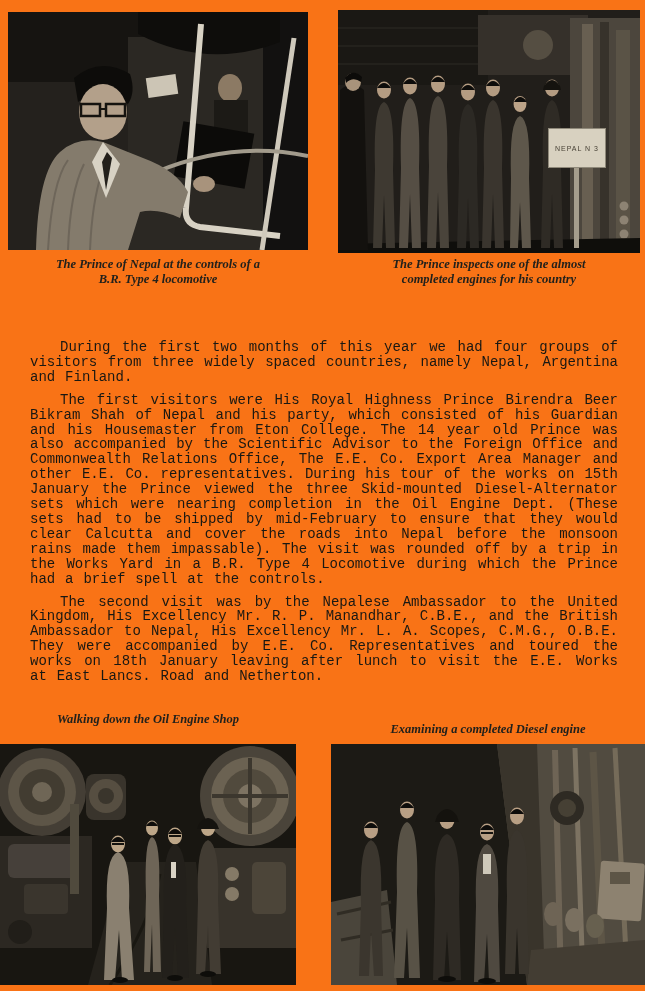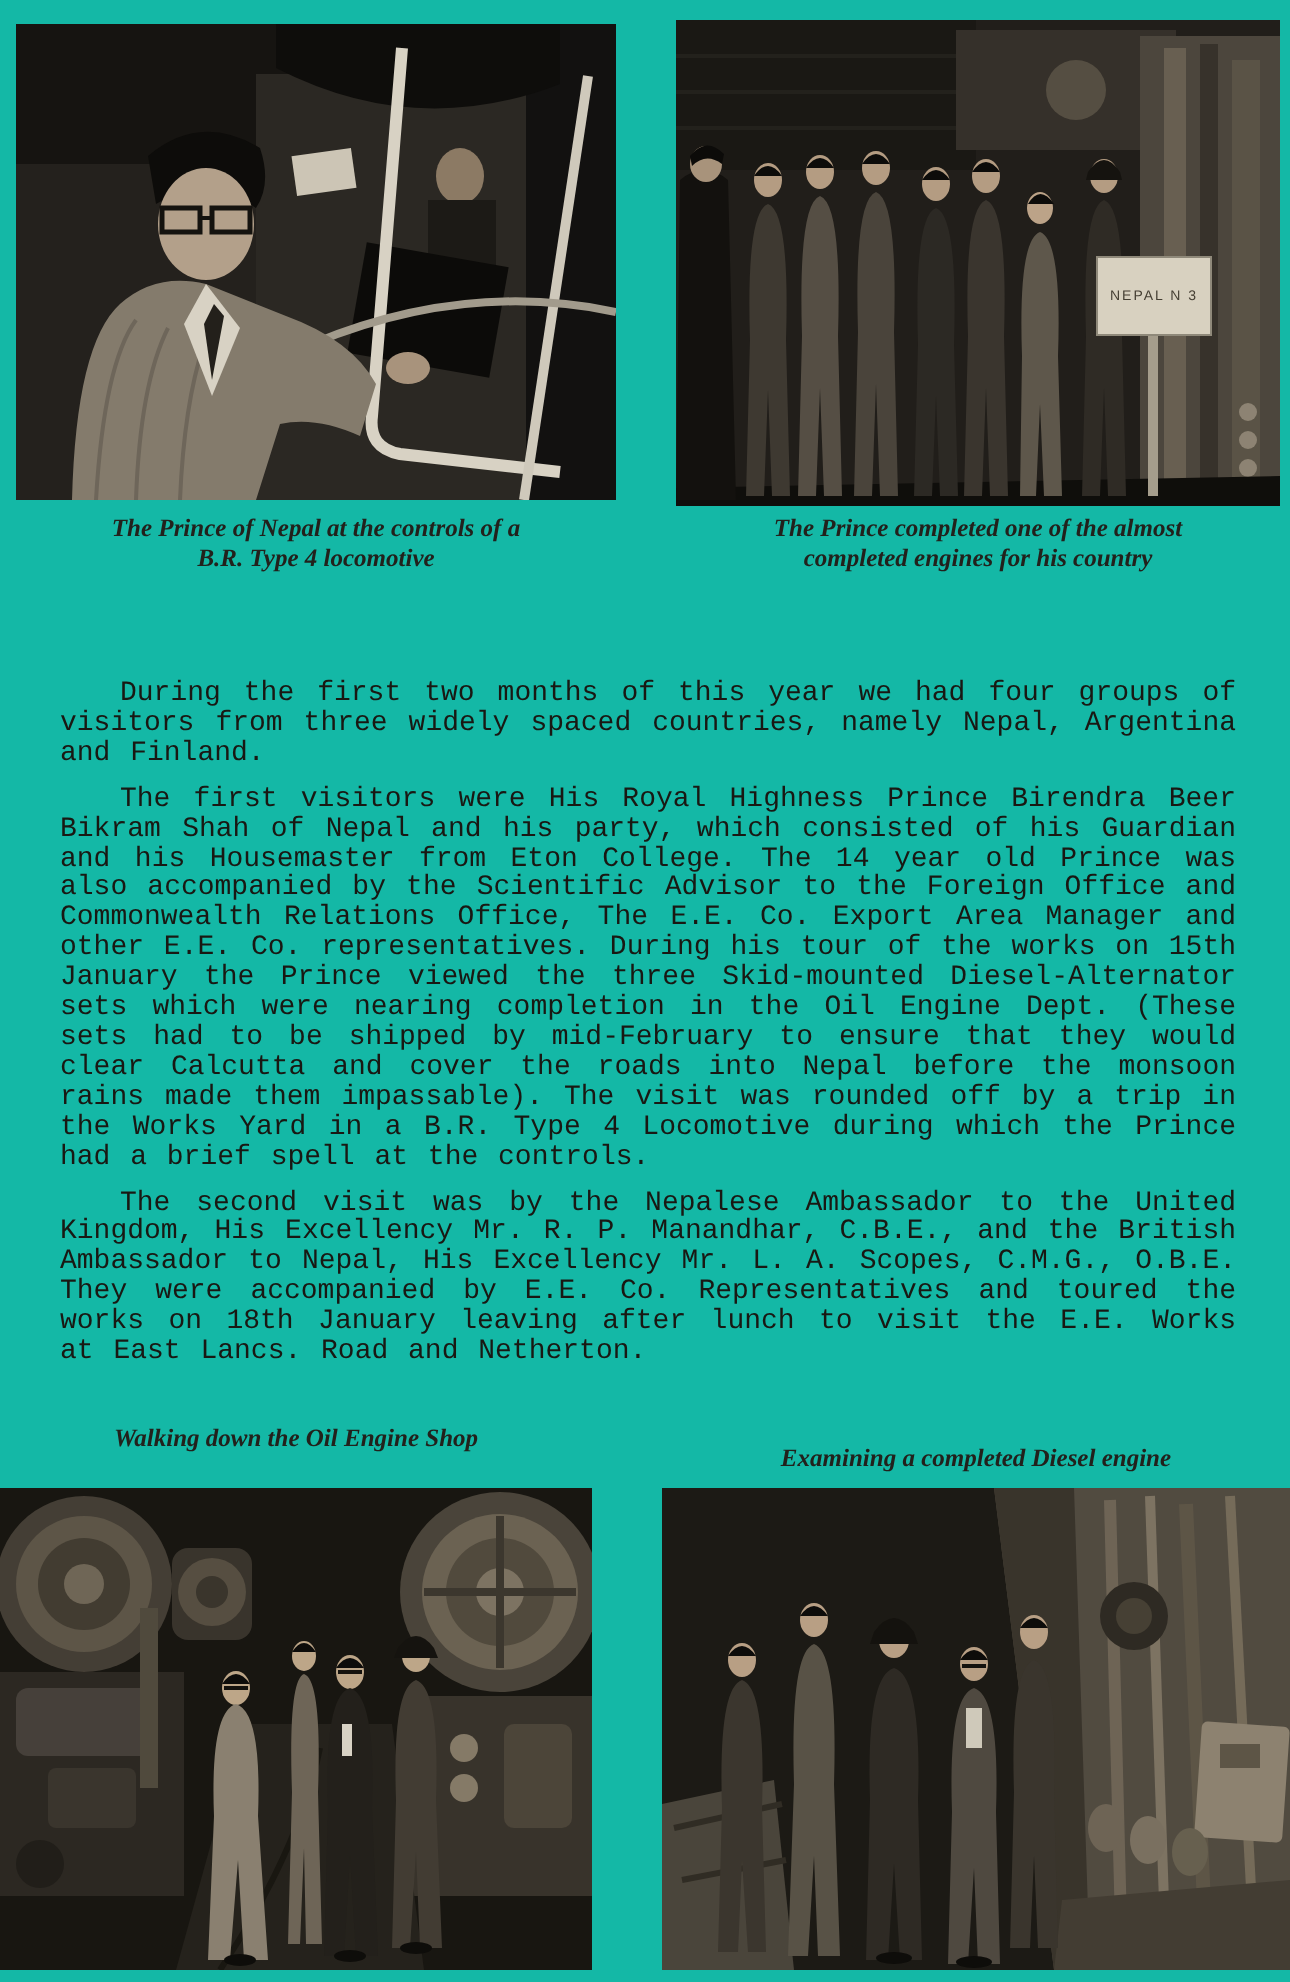--- a/index.html
+++ b/index.html
@@ -1,20 +1,20 @@
 <!DOCTYPE html>
 <html><head>
 <meta charset="utf-8">
 <style>
   html,body{margin:0;padding:0;background:#6b6b6b;}
   .page{
     position:relative;
     width:645px;height:991px;
     margin:0 auto;
-    background:#14b8a6;
+    background:#f97316;
     overflow:hidden;
     font-family:"Liberation Serif", serif;
     color:#1b1a16;
   }
   figure{margin:0;padding:0;position:absolute;overflow:hidden;background:#1e1c18;}
   figure svg{display:block;width:100%;height:100%;}
   .photo-tl{left:8px;top:12px;width:300px;height:238px;}
   .photo-tr{left:338px;top:10px;width:302px;height:243px;}
   .photo-bl{left:0;top:744px;width:296px;height:241px;}
   .photo-br{left:331px;top:744px;width:314px;height:241px;}
@@ -153,21 +153,21 @@
       <span>NEPAL N 3</span>
     </div>
     <div class="sign-post"></div>
   </figure>
 
   <div class="caption cap-tl">
     <span>The Prince of Nepal at the controls of a</span>
     <span>B.R. Type 4 locomotive</span>
   </div>
   <div class="caption cap-tr">
-    <span>The Prince completed one of the almost</span>
+    <span>The Prince inspects one of the almost</span>
     <span>completed engines for his country</span>
   </div>
 
 
   <div class="body-text">
     <p>During the first two months of this year we had four groups of visitors from three widely spaced countries, namely Nepal, Argentina and Finland.</p>
     <p>The first visitors were His Royal Highness Prince Birendra Beer Bikram Shah of Nepal and his party, which consisted of his Guardian and his Housemaster from Eton College. The 14 year old Prince was also accompanied by the Scientific Advisor to the Foreign Office and Commonwealth Relations Office, The E.E. Co. Export Area Manager and other E.E. Co. representatives. During his tour of the works on 15th January the Prince viewed the three Skid-mounted Diesel-Alternator sets which were nearing completion in the Oil Engine Dept. (These sets had to be shipped by mid-February to ensure that they would clear Calcutta and cover the roads into Nepal before the monsoon rains made them impassable). The visit was rounded off by a trip in the Works Yard in a B.R. Type 4 Locomotive during which the Prince had a brief spell at the controls.</p>
     <p>The second visit was by the Nepalese Ambassador to the United Kingdom, His Excellency Mr. R. P. Manandhar, C.B.E., and the British Ambassador to Nepal, His Excellency Mr. L. A. Scopes, C.M.G., O.B.E. They were accompanied by E.E. Co. Representatives and toured the works on 18th January leaving after lunch to visit the E.E. Works at East Lancs. Road and Netherton.</p>
   </div>
 

